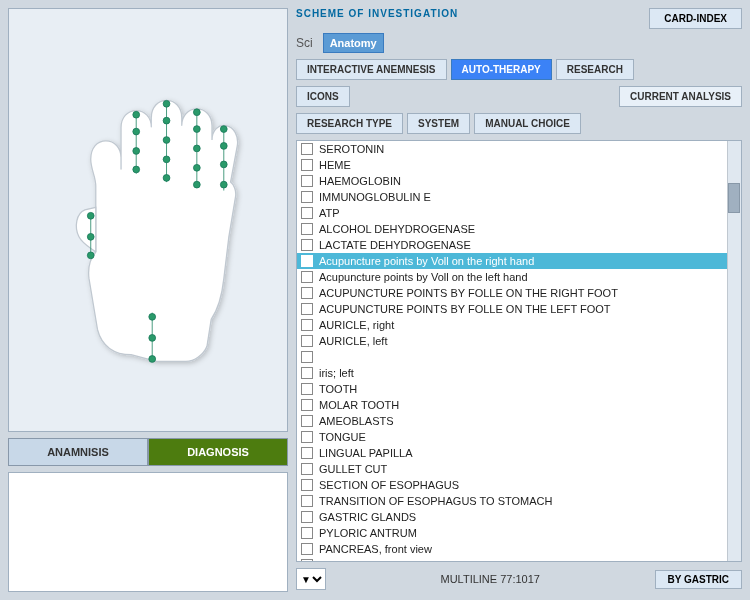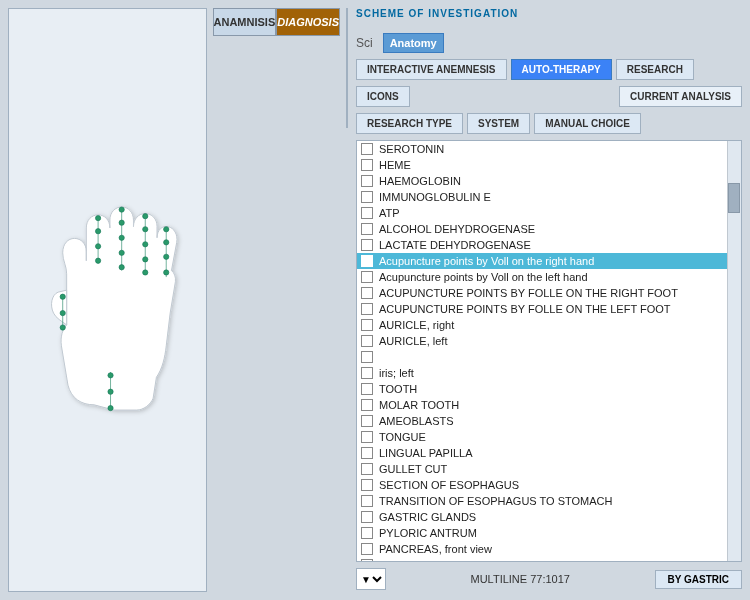--- a/index.html
+++ b/index.html
@@ -16,22 +16,22 @@
       display: flex;
       width: 750px;
       height: 600px;
       padding: 8px;
       gap: 8px;
     }
 
     
     .left-panel {
       display: flex;
-      flex-direction: row;
-      width: 340px;
+      flex-direction: column;
+      width: 280px;
       gap: 6px;
     }
 
     .hand-image-area {
       background: #e8eef4;
       border: 1px solid #a0b0c0;
       flex: 1;
       position: relative;
       display: flex;
       align-items: center;
@@ -57,23 +57,22 @@
       cursor: pointer;
       font-size: 11px;
       font-weight: bold;
       color: #333;
       display: flex;
       align-items: center;
       justify-content: center;
     }
 
     .bottom-btn.active {
-      background: #a16207;
+      background: #4d7c0f;
       color: white;
-      font-style: italic;
     }
 
     .diagnosis-area {
       background: white;
       border: 1px solid #a0b0c0;
       height: 120px;
     }
 
     
     .right-panel {
@@ -351,20 +350,21 @@
       <button class="bottom-btn">ANAMNISIS</button>
       <button class="bottom-btn active">DIAGNOSIS</button>
     </div>
 
     <div class="diagnosis-area"></div>
   </div>
 
   <div class="right-panel">
     <div class="header-right">
       <span class="right-title">SCHEME OF INVESTIGATION</span>
+      <button class="card-index-btn">CARD-INDEX</button>
     </div>
 
     <div class="top-row">
       <span class="sci-label">Sci</span>
       <button class="anatomy-btn">Anatomy</button>
     </div>
 
     <div class="btn-row">
       <button class="nav-btn">INTERACTIVE ANEMNESIS</button>
       <button class="nav-btn active">AUTO-THERAPY</button>

